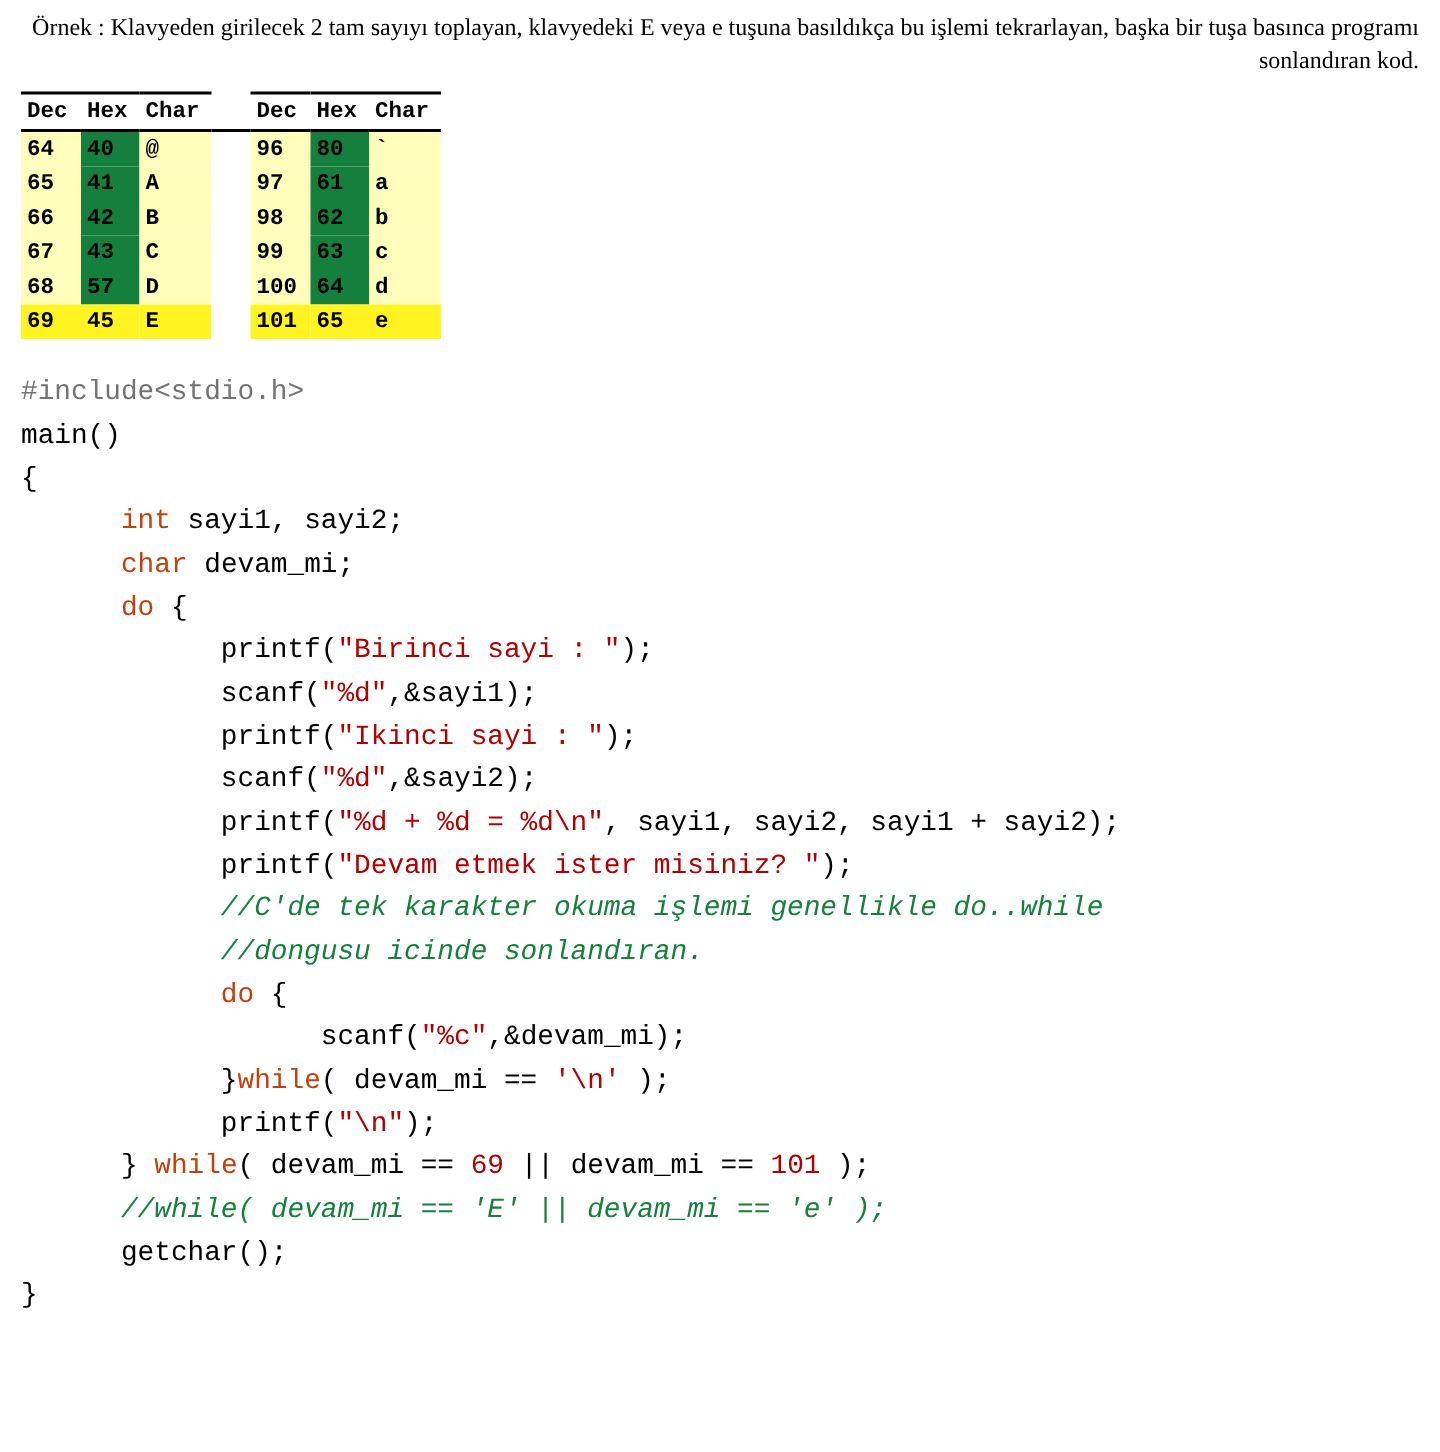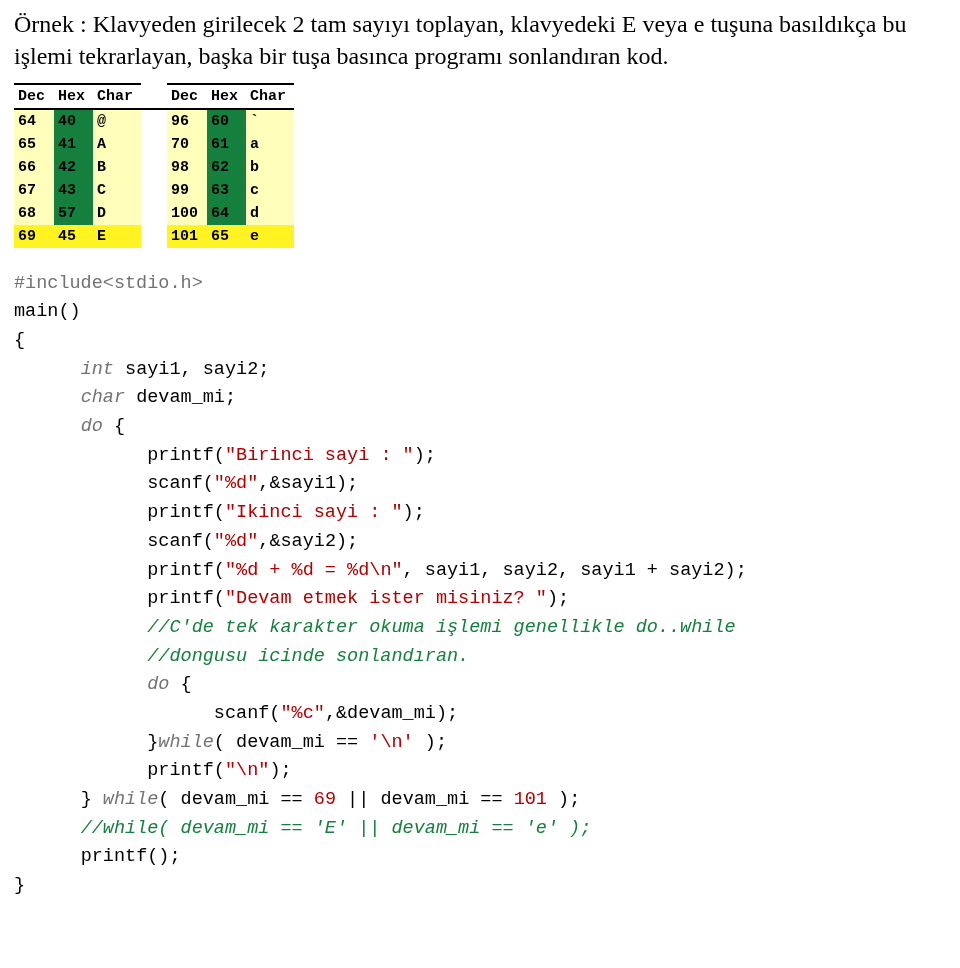--- a/index.html
+++ b/index.html
@@ -7,23 +7,24 @@
     padding: 8px 14px;
     font-family: 'Times New Roman', serif;
     font-size: 20px;
     color: #000;
     background: #fff;
     width: 960px;
     box-sizing: border-box;
   }
   .intro {
     font-family: 'Times New Roman', serif;
-    font-size: 24px;
+    font-size: 16px;
     line-height: 1.35;
     margin-bottom: 10px;
+    text-align: right;
   }
   .ascii-table {
     border-collapse: collapse;
     font-family: 'Courier New', monospace;
     font-size: 15px;
     font-weight: bold;
     margin-bottom: 22px;
   }
   .ascii-table td, .ascii-table th {
     padding: 3px 8px 3px 4px;
@@ -48,21 +49,21 @@
   .hl-row .hex-col,
   .hl-row .chr-col { background: #fff321 !important; }
 
   .code {
     font-family: 'Lucida Console', 'Courier New', monospace;
     font-size: 18.5px;
     line-height: 1.55;
     white-space: pre;
     tab-size: 6;
   }
-  .kw   { color: #737373; font-style: italic; }
+  .kw   { color: #c2410c; }
   .pp   { color: #737373; }
   .str  { color: #b00000; }
   .cmt  { color: #15803d; font-style: italic; }
   .num  { color: #b00000; }
   .chrlit { color: #b00000; }
 </style>
 </head>
 <body>
 
 <div class="intro">Örnek : Klavyeden girilecek 2 tam sayıyı toplayan, klavyedeki E veya e tuşuna basıldıkça bu işlemi tekrarlayan, başka bir tuşa basınca programı sonlandıran kod.</div>
@@ -77,29 +78,29 @@
       <td class="block2 head-cell">Dec</td>
       <td class="block2 head-cell">Hex</td>
       <td class="block2 head-cell">Char</td>
     </tr>
   <tr>
         <td class="dec-col">64</td>
         <td class="hex-col">40</td>
         <td class="chr-col">@</td>
         <td class="gap"></td>
         <td class="dec-col">96</td>
-        <td class="hex-col">60</td>
+        <td class="hex-col">80</td>
         <td class="chr-col">`</td>
       </tr>
       <tr>
         <td class="dec-col">65</td>
         <td class="hex-col">41</td>
         <td class="chr-col">A</td>
         <td class="gap"></td>
-        <td class="dec-col">70</td>
+        <td class="dec-col">97</td>
         <td class="hex-col">61</td>
         <td class="chr-col">a</td>
       </tr>
       <tr>
         <td class="dec-col">66</td>
         <td class="hex-col">42</td>
         <td class="chr-col">B</td>
         <td class="gap"></td>
         <td class="dec-col">98</td>
         <td class="hex-col">62</td>
@@ -148,14 +149,14 @@
             <span>printf(</span><span class="str">"%d + %d = %d\n"</span><span>, sayi1, sayi2, sayi1 + sayi2);</span>
             <span>printf(</span><span class="str">"Devam etmek ister misiniz? "</span><span>);</span>
             <span class="cmt">//C'de tek karakter okuma işlemi genellikle do..while</span>
             <span class="cmt">//dongusu icinde sonlandıran.</span>
             <span class="kw">do</span><span> {</span>
                   <span>scanf(</span><span class="str">"%c"</span><span>,&amp;devam_mi);</span>
             <span>}</span><span class="kw">while</span><span>( devam_mi == </span><span class="chrlit">'\n'</span><span> );</span>
             <span>printf(</span><span class="str">"\n"</span><span>);</span>
       <span>} </span><span class="kw">while</span><span>( devam_mi == </span><span class="num">69</span><span> || devam_mi == </span><span class="num">101</span><span> );</span>
       <span class="cmt">//while( devam_mi == 'E' || devam_mi == 'e' );</span>
-      <span>printf();</span>
+      <span>getchar();</span>
 <span>}</span></div>
 
 </body></html>

